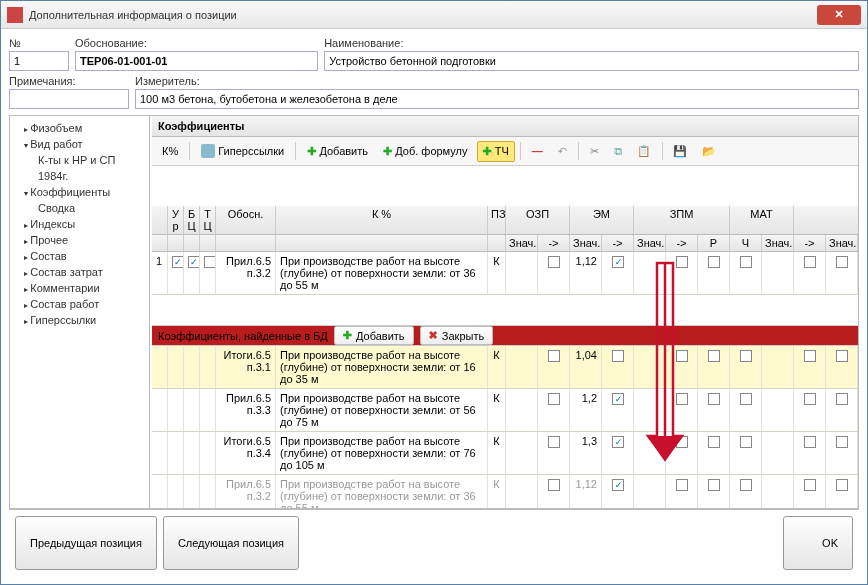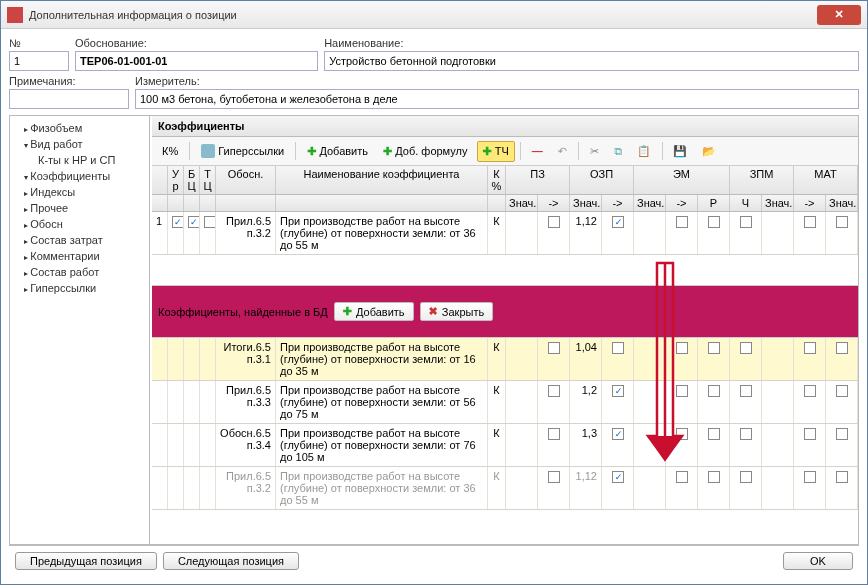--- a/index.html
+++ b/index.html
@@ -25,27 +25,27 @@
 .toolbar .btn { padding: 3px 5px; border: 1px solid transparent; border-radius: 2px; cursor: pointer; display: inline-flex; align-items: center; gap: 3px; }
 .toolbar .sep { width: 1px; height: 18px; background: #ccc; margin: 0 2px; }
 .btn-tc { background: #ffe97a !important; border-color: #caa93c !important; }
 .grid { font-size: 10px; }
 .grid-head { display: grid; background: linear-gradient(#f5f5f5,#e5e5e5); border-bottom: 1px solid #bbb; }
 .grid-head div { border-right: 1px solid #ccc; padding: 2px 3px; text-align: center; }
 .grid-row { display: grid; border-bottom: 1px solid #d7d3c8; }
 .grid-row div { border-right: 1px solid #e5e1d4; padding: 3px 4px; overflow: hidden; }
 .grid-row.yellow { background: #fff9d0; }
 .grid-row.gray { color: #999; }
-.cols-head1 { grid-template-columns: 16px 16px 16px 16px 60px 1fr 18px 64px 64px 96px 64px 64px; }
+.cols-head1 { grid-template-columns: 16px 16px 16px 16px 60px 1fr 18px 64px 64px 96px 64px 64px; margin-top: 40px; }
 .cols-head2 { grid-template-columns: 16px 16px 16px 16px 60px 1fr 18px 32px 32px 32px 32px 32px 32px 32px 32px 32px 32px 32px; }
-.subheader { background: #be185d; padding: 16px 6px; display: flex; align-items: center; gap: 6px; border-bottom: 1px solid #ccc; border-top: 1px solid #ccc; margin-top: 30px; }
+.subheader { background: #b91c1c; padding: 0 6px; display: flex; align-items: center; gap: 6px; border-bottom: 1px solid #ccc; border-top: 1px solid #ccc; margin-top: 30px; }
 .subheader .btn2 { padding: 2px 8px; border: 1px solid #bbb; border-radius: 2px; background: linear-gradient(#fefefe,#eee); cursor: pointer; display: inline-flex; align-items: center; gap: 4px; }
 .footer { padding: 6px; display: flex; gap: 6px; border-top: 1px solid #bbb; }
 .footer .spacer { flex: 1; }
-.footer button { padding: 2px 14px; border: 1px solid #999; border-radius: 3px; background: linear-gradient(#fefefe,#e6e6e6); cursor: pointer; }
+.footer button { padding: 20px 14px; border: 1px solid #999; border-radius: 3px; background: linear-gradient(#fefefe,#e6e6e6); cursor: pointer; text-align: right; }
 .chk { width: 12px; height: 12px; border: 1px solid #888; background: #fff; display: inline-block; vertical-align: middle; }
 .chk.on::after { content: "✓"; font-size: 9px; color: #0066cc; position: relative; top: -2px; left: 1px; }
 .arrow-annotation { position: absolute; left: 640px; top: 258px; pointer-events: none; }
 .icon16 { width: 14px; height: 14px; display: inline-block; }
 .i-green-plus { color: #2a2; font-weight: bold; }
 .i-red-x { color: #c33; font-weight: bold; }
 .i-book { background: #8bc; border-radius: 2px; }
 .i-minus { color: #c33; font-weight: bold; }
 </style>
 </head>
@@ -81,24 +81,26 @@
       <label>Измеритель:</label>
       <input value="100 м3 бетона, бутобетона и железобетона в деле" style="">
     </div>
   </div>
 
   <div class="mainarea">
     <div class="sidebar" id="sidebar">
         <div class="tree-item expand">Физобъем</div>
         <div class="tree-item expanded">Вид работ</div>
         <div class="tree-item indent">К-ты к НР и СП</div>
+        <div class="tree-item indent">1984г.</div>
         <div class="tree-item expanded">Коэффициенты</div>
+        <div class="tree-item indent">Сводка</div>
         <div class="tree-item expand">Индексы</div>
         <div class="tree-item expand">Прочее</div>
-        <div class="tree-item expand">Обосн</div>
+        <div class="tree-item expand">Состав</div>
         <div class="tree-item expand">Состав затрат</div>
         <div class="tree-item expand">Комментарии</div>
         <div class="tree-item expand">Состав работ</div>
         <div class="tree-item expand">Гиперссылки</div>
       </div>
     <div class="rightpane">
       <div class="section-header">Коэффициенты</div>
       <div class="toolbar">
         <span class="btn">
             <span>К%</span>
@@ -135,21 +137,20 @@
         <span class="btn" style="color:#ca6">📂</span>
       </div>
 
       <div class="grid">
         <div class="grid-head cols-head1">
           <div></div>
           <div>У р</div>
           <div>Б Ц</div>
           <div>Т Ц</div>
           <div>Обосн.</div>
-          <div>Наименование коэффициента</div>
           <div>К %</div>
           <div>ПЗ</div>
           <div>ОЗП</div>
           <div>ЭМ</div>
           <div>ЗПМ</div>
           <div>МАТ</div>
         </div>
         <div class="grid-head cols-head2">
           <div></div>
             <div></div>
@@ -244,21 +245,21 @@
             <div style="text-align:center"><span class="chk"></span></div>
             <div></div>
             <div style="text-align:center"><span class="chk"></span></div>
             <div style="text-align:center"><span class="chk"></span></div>
           </div>
           <div class="grid-row cols-head2 ">
             <div></div>
             <div></div>
             <div></div>
             <div></div>
-            <div style="text-align:right">Обосн.6.5 п.3.4</div>
+            <div style="text-align:right">Итоги.6.5 п.3.4</div>
             <div>При производстве работ на высоте (глубине) от поверхности земли: от 76 до 105 м</div>
             <div style="text-align:center">К</div>
             <div></div>
             <div style="text-align:center"><span class="chk"></span></div>
             <div style="text-align:right">1,3</div>
             <div style="text-align:center"><span class="chk on"></span></div>
             <div></div>
             <div style="text-align:center"><span class="chk"></span></div>
             <div style="text-align:center"><span class="chk"></span></div>
             <div style="text-align:center"><span class="chk"></span></div>

